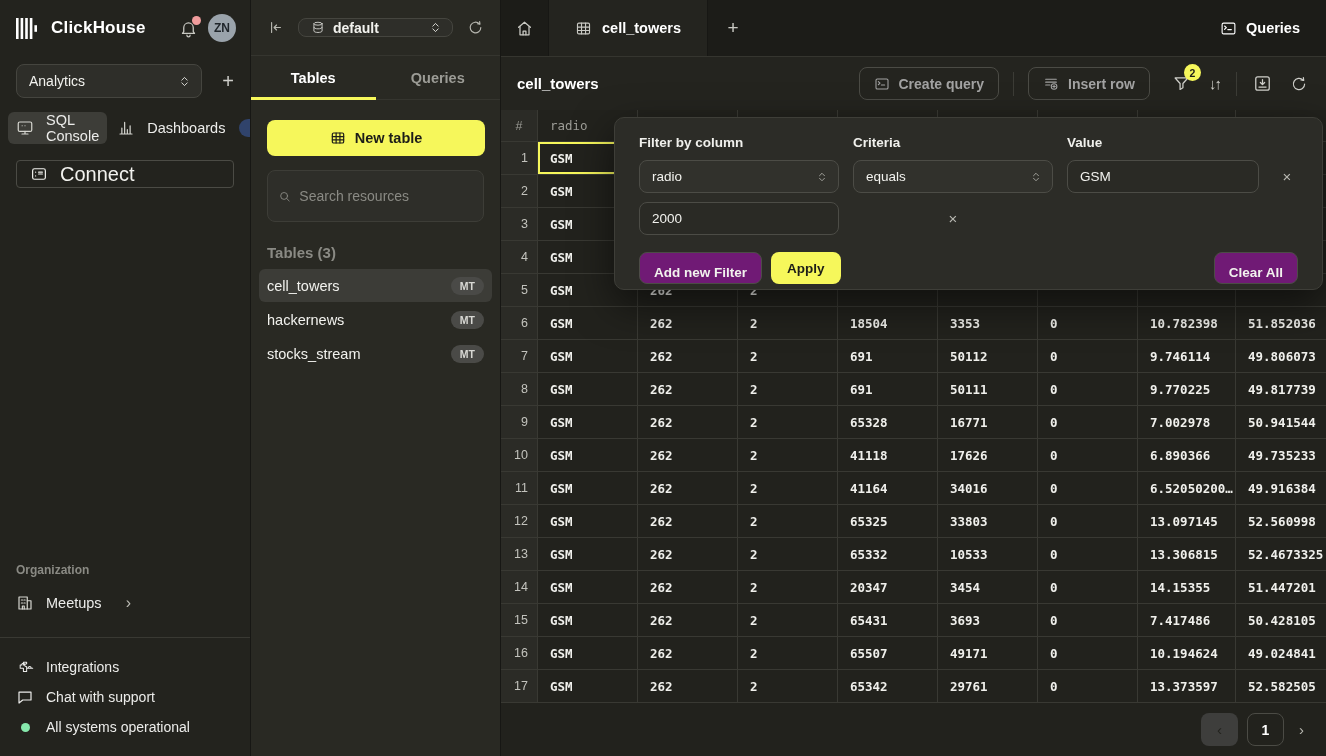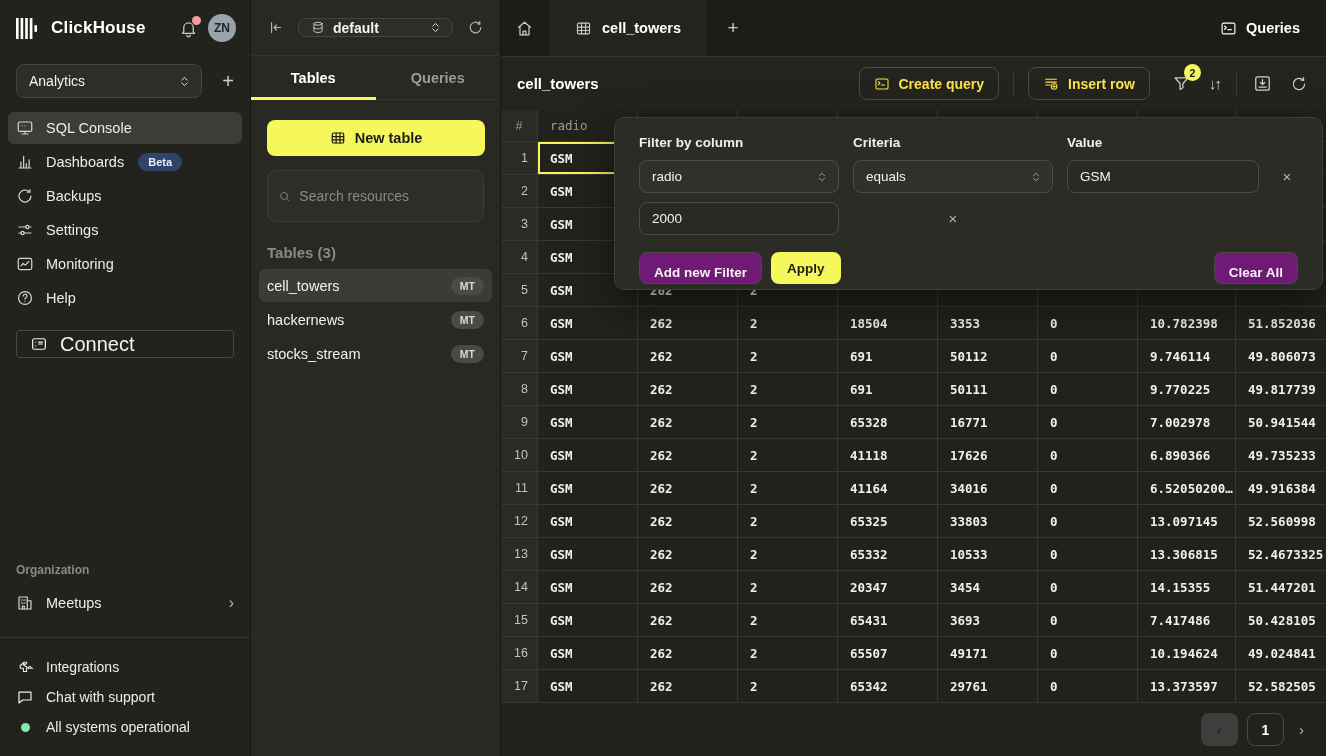--- a/index.html
+++ b/index.html
@@ -17,21 +17,21 @@
   .side-top { height:56px; display:flex; align-items:center; padding:0 14px 0 16px; gap:10px; }
   .brand { font-size:17px; font-weight:700; color:#fff; letter-spacing:.2px; }
   .spacer { flex:1; }
   .bell { position:relative; color:#c9c9c3; cursor:pointer; }
   .bell .dot { position:absolute; top:-3px; right:-3px; width:9px; height:9px; border-radius:50%; background:#f09c9c; }
   .avatar { width:28px; height:28px; border-radius:50%; background:#9aa3ab; color:#20262b; font-size:12px; font-weight:700; display:flex; align-items:center; justify-content:center; }
   .org-row { display:flex; align-items:center; gap:20px; padding:8px 16px 14px; }
   .selectbox { flex:1; height:34px; background:#2e2e29; border:1px solid #45453f; border-radius:8px; display:flex; align-items:center; padding:0 10px 0 12px; gap:8px; font-size:14px; color:#f2f2ee; cursor:pointer; }
   .selectbox .lbl { flex:1; }
   .plusbtn { color:#cfcfca; font-size:20px; font-weight:400; background:none; border:none; cursor:pointer; line-height:1; }
-  .nav { display:flex; flex-direction:column; gap:2px; padding:0 8px; }
+  .nav { display:flex; gap:2px; padding:0 8px; }
   .nav-item { height:32px; display:flex; align-items:center; gap:12px; padding:0 8px; border-radius:6px; font-size:14.5px; font-weight:500; color:#ececea; cursor:pointer; }
   .nav-item.sel { background:#3d3d38; }
   .nav-item .nico { color:#d6d6d0; width:18px; display:flex; justify-content:center; }
   .badge-beta { background:#30436b; color:#e9efff; font-size:11px; font-weight:600; border-radius:11px; padding:3px 10px; margin-left:2px; }
   .connect { margin:16px 16px 0; height:28px; border:1px solid #4b4b45; border-radius:4px; background:none; color:#f2f2ee; font-size:20px; font-weight:500; display:flex; align-items:center; gap:12px; padding:0 13px; cursor:pointer; }
   .org-label { margin-top:auto; padding:0 16px 10px; font-size:12px; font-weight:700; color:#8a8a84; }
   .side-div { border-top:1px solid #393933; margin:18px 0 14px; }
   .foot-item { height:30px; display:flex; align-items:center; gap:12px; padding:0 16px; font-size:14px; color:#ececea; cursor:pointer; }
   .status-dot { width:9px; height:9px; border-radius:50%; margin:0 4px 0 5px; }
   .side-bottom { padding-bottom:14px; }
@@ -58,21 +58,21 @@
   
   .tabstrip { height:57px; background:#1c1c18; display:flex; align-items:stretch; border-bottom:1px solid #35352f; }
   .home-cell { width:47px; display:flex; align-items:center; justify-content:center; color:#c9c9c3; cursor:pointer; }
   .wtab { background:#24241f; display:flex; align-items:center; gap:10px; padding:0 26px; font-size:14.5px; font-weight:600; color:#fff; cursor:pointer; border-left:1px solid #171714; border-right:1px solid #171714; }
   .wtab .nico { color:#c9c9c3; }
   .tab-plus { width:50px; display:flex; align-items:center; justify-content:center; color:#c9c9c3; font-size:19px; cursor:pointer; }
   .queries-top { margin-left:auto; display:flex; align-items:center; gap:9px; padding:0 26px; font-size:14.5px; font-weight:600; color:#fff; cursor:pointer; }
   .content-head { height:53px; background:#24241f; display:flex; align-items:center; padding:0 16px; }
   .page-title { font-size:15px; font-weight:700; color:#fff; }
   .actions { margin-left:auto; display:flex; align-items:center; gap:14px; }
-  .abtn { height:33px; border:1px solid #4b4b45; border-radius:8px; background:none; color:#fde047; font-size:14px; font-weight:600; display:flex; align-items:center; gap:9px; padding:0 14px; cursor:pointer; }
+  .abtn { height:33px; border:1px solid #4b4b45; border-radius:8px; background:none; color:#a3a3a3; font-size:14px; font-weight:600; display:flex; align-items:center; gap:9px; padding:0 14px; cursor:pointer; }
   .vdiv { width:1px; height:24px; background:#3c3c36; }
   .tool-ic { position:relative; color:#cfcfca; background:none; border:none; cursor:pointer; display:flex; padding:2px; }
   .count-badge { position:absolute; top:-8px; right:-8px; min-width:17px; height:17px; border-radius:9px; background:#f6f75b; color:#1d1d18; font-size:10.5px; font-weight:700; display:flex; align-items:center; justify-content:center; padding:0 4px; }
   .sort-glyph { font-size:15px; color:#cfcfca; letter-spacing:-2px; }
 
   
   .grid { position:absolute; top:110px; left:0; right:0; bottom:53px; background:#22221d; overflow:hidden; }
   .tr { display:grid; grid-template-columns:37px 100px 100px 100px 100px 100px 100px 98px 1fr; }
   .td { height:33px; border-right:1px solid #393933; border-bottom:1px solid #393933; display:flex; align-items:center; padding:0 12px; font-family:"DejaVu Sans Mono", monospace; font-size:12.5px; font-weight:700; color:#f0f0ec; white-space:nowrap; overflow:hidden; }
   .tr .td:last-child { border-right:none; }

